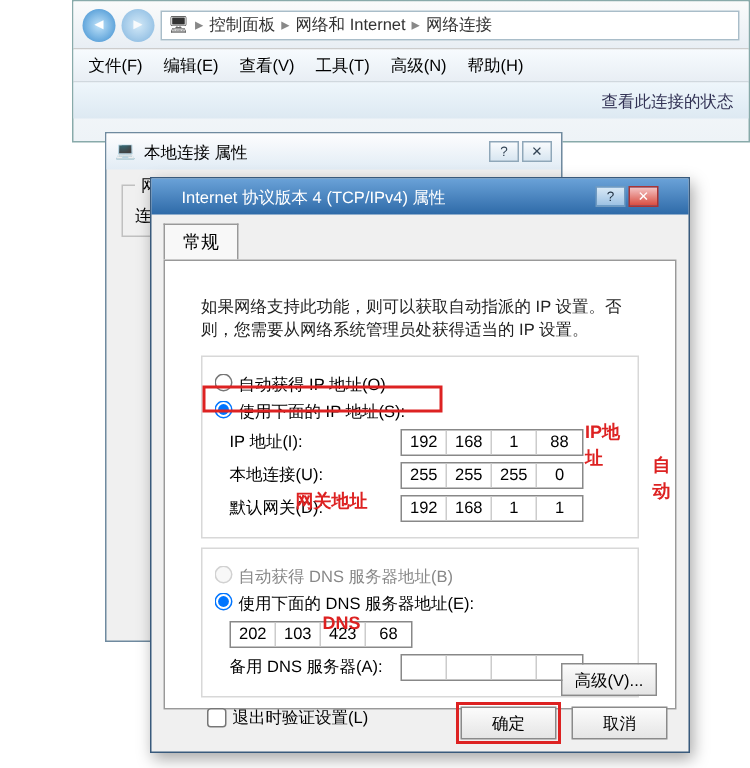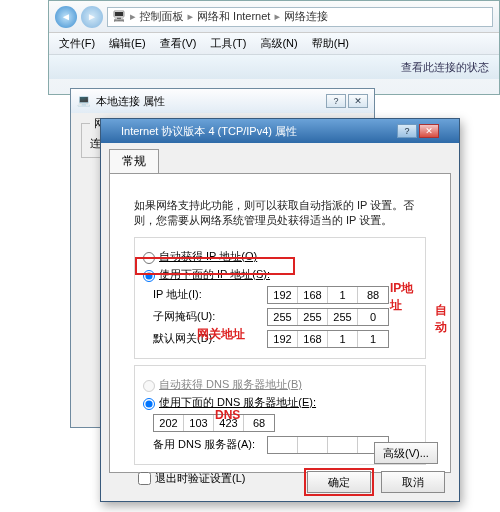--- a/index.html
+++ b/index.html
@@ -22,21 +22,21 @@
   .dlg-tcp { position:absolute; left:100px; top:118px; width:360px; height:384px; border:1px solid #395a7c; background:#f0f0f0; box-shadow:2px 4px 10px rgba(0,0,0,0.35); }
   .tcp-titlebar { height:24px; background:linear-gradient(#6aa2d8,#2e6aa8); color:#fff; display:flex; align-items:center; padding:0 20px; font-size:11px; }
   .tcp-titlebar .closebox { margin-left:auto; display:flex; gap:2px; }
   .tcp-titlebar .winbtn { background:linear-gradient(#f4c4c4,#d84c3f); border-color:#a33; color:#fff; }
   .tcp-titlebar .winbtn.help { background:linear-gradient(#d9e9f6,#9cc1e3); color:#234; border-color:#6f9ac1;}
   .tabstrip { padding:6px 8px 0; }
   .tab { display:inline-block; border:1px solid #999; border-bottom:none; padding:3px 12px; background:#f8f8f8; font-size:12px;text-align:center; }
   .tabpanel { border:1px solid #999; background:#fff; margin:0 8px 8px; padding:24px; height:300px; position:relative; }
   .desc { font-size:11px; line-height:1.4; margin-bottom:8px; color:#222; }
   .section { border:1px solid #d8d8d8; padding:8px 8px 6px; margin-bottom:6px; position:relative; }
-  .radio-row { display:flex; align-items:flex-end; gap:4px; font-size:11px; margin:3px 0;text-decoration:underline; }
+  .radio-row { display:flex; align-items:flex-start; gap:4px; font-size:11px; margin:3px 0; }
   .radio-row input[type=radio]{ width:12px; height:12px; }
   .field-row { display:flex; align-items:center; gap:4px; font-size:11px; margin:4px 0 4px 10px;}
   .field-row .flabel { width:110px; }
   .ipbox { display:inline-flex; border:1px solid #888; background:#fff; height:18px; }
   .ipbox span { width:30px; text-align:center; line-height:16px; font-size:11px; border-right:1px solid #ccc; }
   .ipbox span:last-child { border-right:none; }
   .redbox { border:2px solid #d22; position:absolute; pointer-events:none; }
   .ann { position:absolute; color:#d22; font-size:12px; font-weight:bold; pointer-events:none; }
   .chk-row { display:flex; align-items:center; gap:4px; font-size:11px; margin:6px 0 0 4px; }
   .btnrow { position:absolute; bottom:8px; right:14px; display:flex; gap:10px; }
@@ -118,21 +118,21 @@
       <div class="field-row">
         <span class="flabel">IP 地址(I):</span>
         <span class="ipbox">
           <span>192</span>
           <span>168</span>
           <span>1</span>
           <span>88</span>
         </span>
       </div>
       <div class="field-row">
-        <span class="flabel">子网掩码(U):</span>
+        <span class="flabel">本地连接(U):</span>
         <span class="ipbox">
           <span>255</span>
           <span>255</span>
           <span>255</span>
           <span>0</span>
         </span>
       </div>
       <div class="field-row">
         <span class="flabel">默认网关(D):</span>
         <span class="ipbox">

